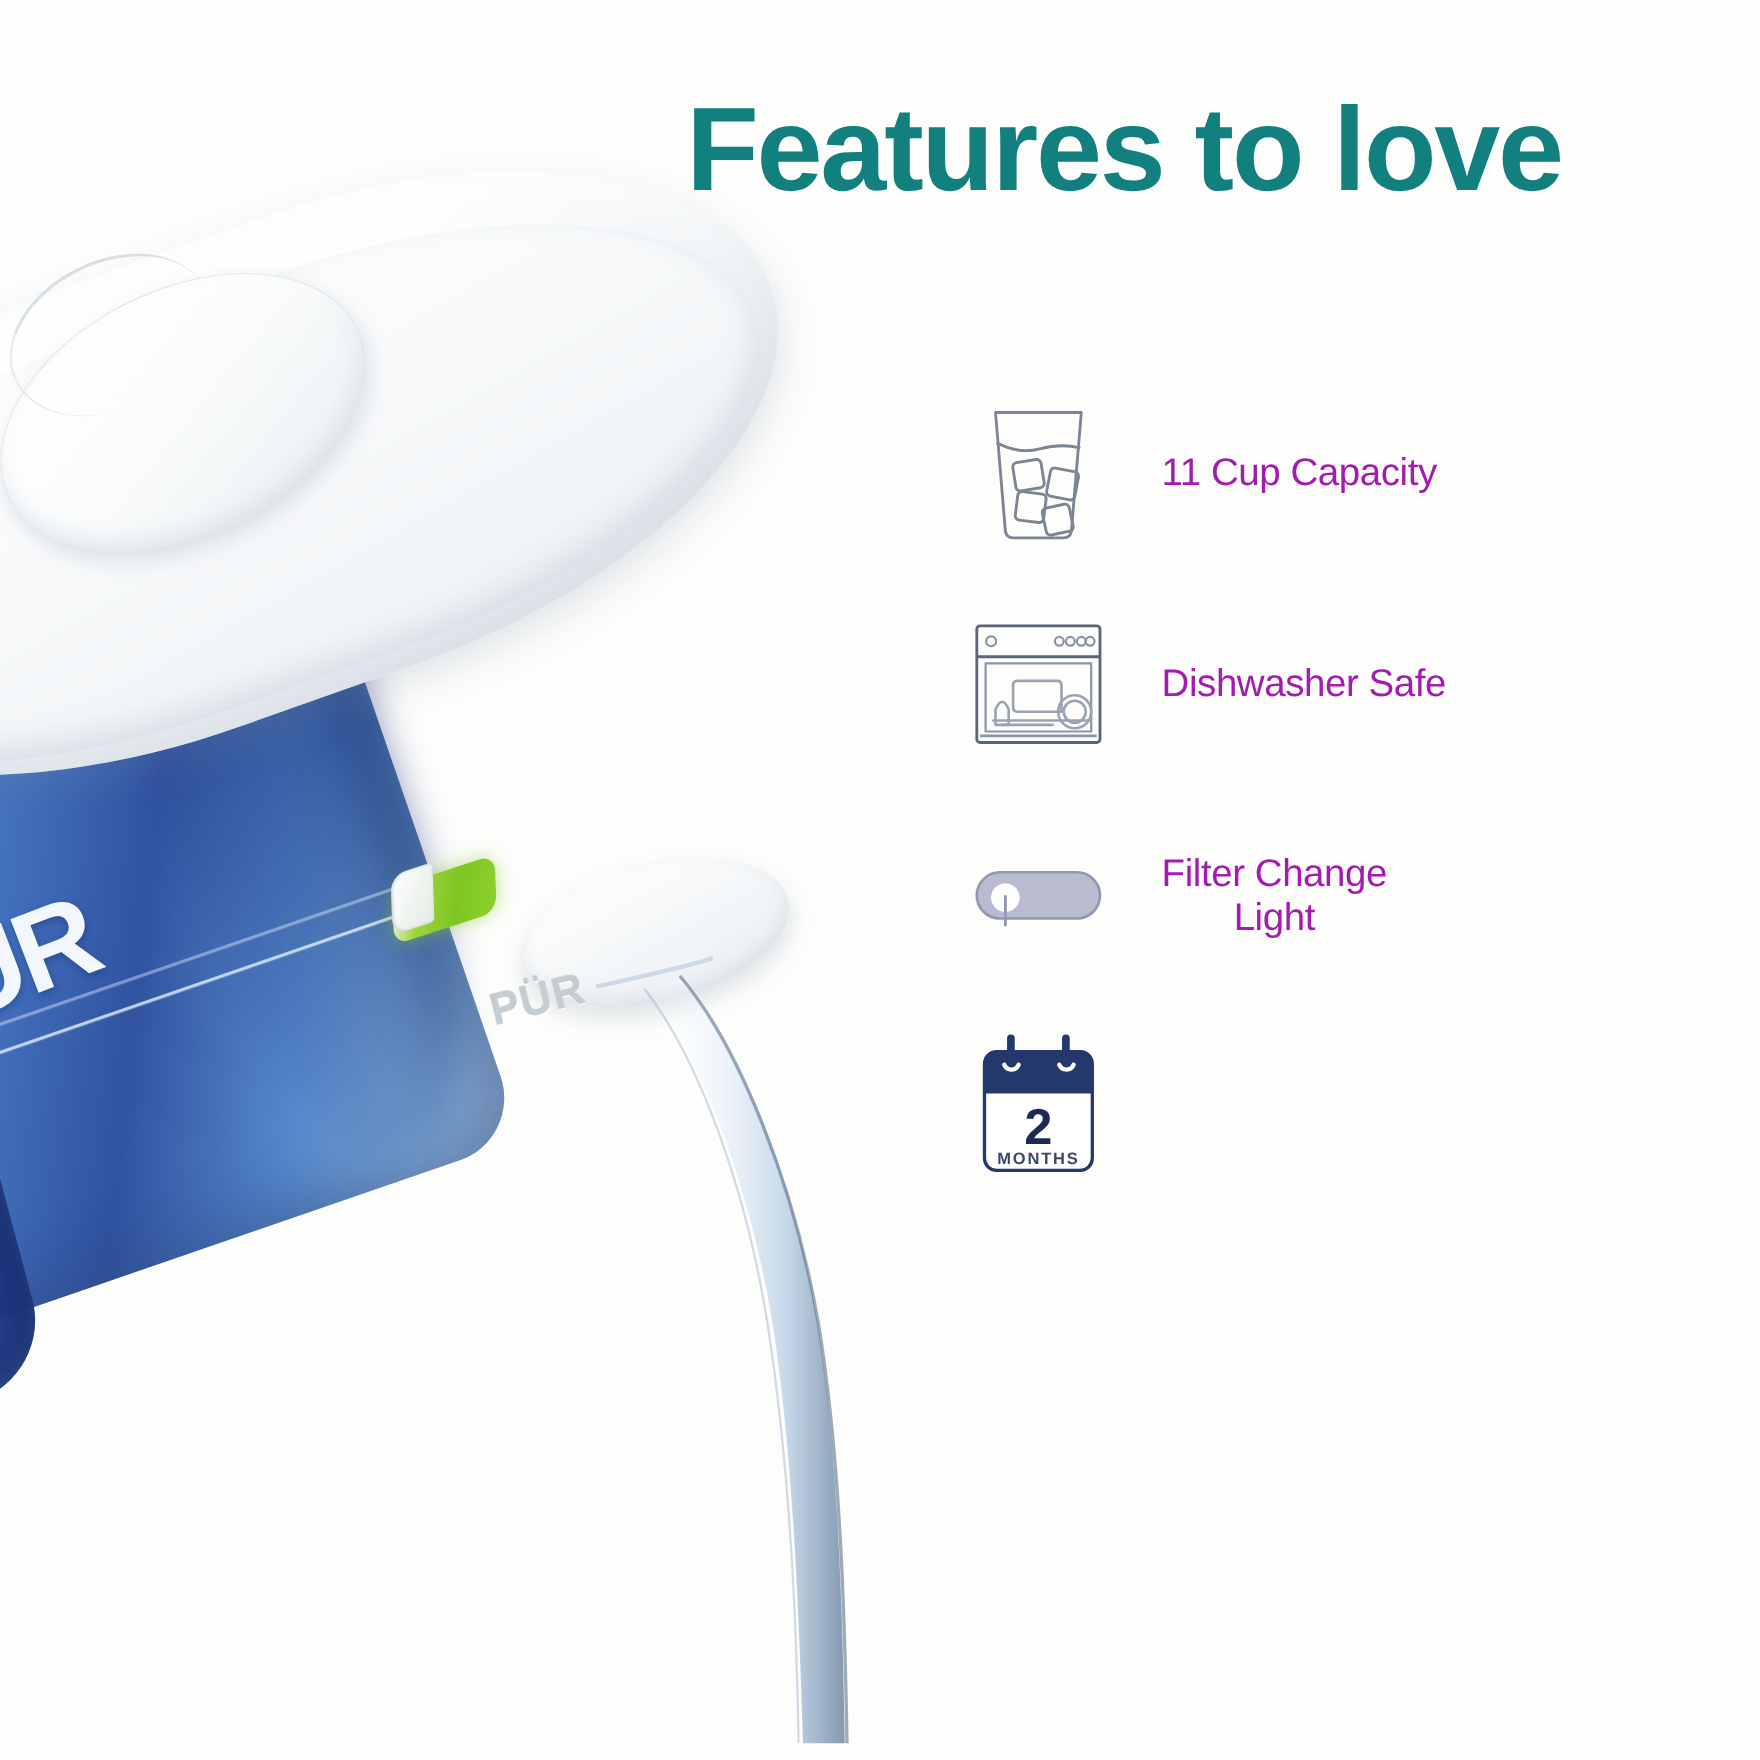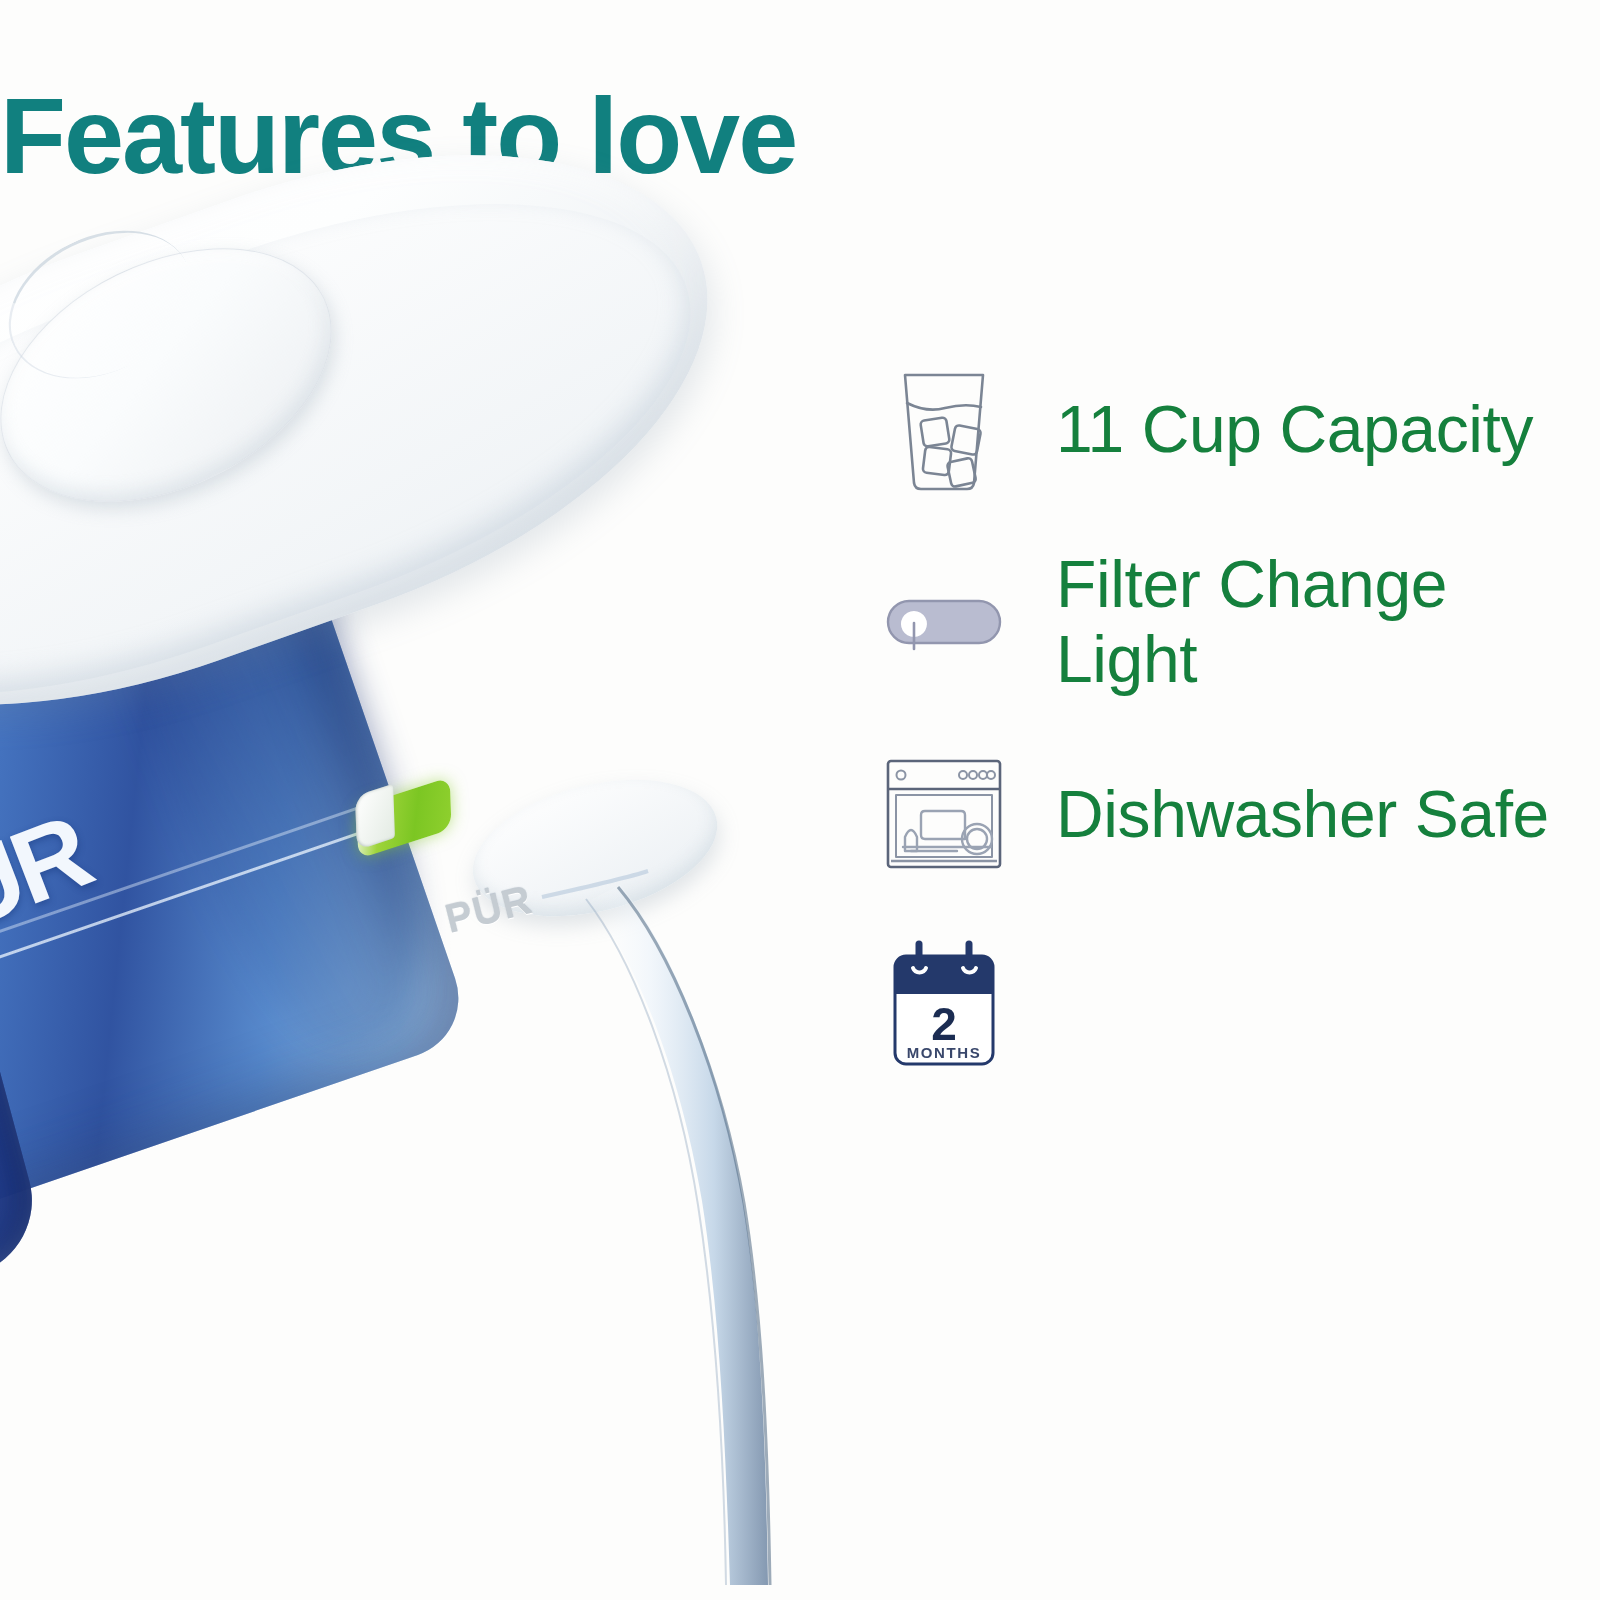--- a/index.html
+++ b/index.html
@@ -20,21 +20,21 @@
     inset: 0;
     background: #fdfdfc;
   }
 
   
   .page-title {
     position: absolute;
     top: 82px;
     left: 0;
     width: 1420px;
-    text-align: left;
+    text-align: right;
     font-size: 108px;
     font-weight: 700;
     letter-spacing: -2px;
     color: #11807f;
     line-height: 1.0;
     white-space: nowrap;
   }
 
   
   .product-stage {
@@ -252,26 +252,27 @@
   .feature-icon {
     width: 132px;
     min-width: 132px;
     height: 132px;
     display: flex;
     align-items: center;
     justify-content: center;
   }
   .feature-label {
     margin-left: 46px;
-    font-size: 66px;
+    font-size: 35px;
     font-weight: 400;
-    color: #15803d;
+    color: #a21caf;
     line-height: 1.14;
     letter-spacing: -0.4px;
     white-space: pre-line;
+    text-align: center;
   }
 
   .icon-svg { display: block; }
 </style>
 </head>
 <body>
 
 <div id="page">
 
   <div class="page-title">Features to love</div>
@@ -328,32 +329,20 @@
             <rect x="29" y="52" width="26" height="26" rx="4" transform="rotate(-9 42 65)"></rect>
             <rect x="60" y="60" width="26" height="26" rx="4" transform="rotate(11 73 73)"></rect>
             <rect x="31" y="81" width="26" height="26" rx="4" transform="rotate(7 44 94)"></rect>
             <rect x="56" y="93" width="25" height="25" rx="4" transform="rotate(-12 68 105)"></rect>
           </g>
         </svg>
       </div>
       <div class="feature-label">11 Cup Capacity</div>
     </div>
 
-
-    <div class="feature-row">
-      <div class="feature-icon">
-        <svg class="icon-svg" width="122" height="70" viewBox="0 0 122 70">
-          <rect x="5" y="14" width="112" height="42" rx="21" fill="#b9bcd0" stroke="#9296ae" stroke-width="2.4"></rect>
-          <path d="M31 24 a13 13 0 1 1 -0.1 0 Z" fill="#ffffff"></path>
-          <line x1="31" y1="36" x2="31" y2="62" stroke="#9296ae" stroke-width="2.6" stroke-linecap="round"></line>
-        </svg>
-      </div>
-      <div class="feature-label">Filter Change
-Light</div>
-    </div>
 
     <div class="feature-row">
       <div class="feature-icon">
         <svg class="icon-svg" width="126" height="126" viewBox="0 0 126 126">
           <g fill="none" stroke="#5b657a" stroke-width="2.6" stroke-linejoin="round">
             <rect x="7" y="10" width="112" height="106" rx="3"></rect>
             <line x1="7" y1="38" x2="119" y2="38"></line>
             <rect x="15" y="44" width="96" height="62" fill="none" stroke="#8b94a5" stroke-width="2"></rect>
             <line x1="10" y1="110" x2="116" y2="110" stroke="#8b94a5"></line>
           </g>
@@ -372,20 +361,32 @@
             <path d="M22 96 L110 96"></path>
             <path d="M30 100 L76 100"></path>
           </g>
         </svg>
       </div>
       <div class="feature-label">Dishwasher Safe</div>
     </div>
 
     <div class="feature-row">
       <div class="feature-icon">
+        <svg class="icon-svg" width="122" height="70" viewBox="0 0 122 70">
+          <rect x="5" y="14" width="112" height="42" rx="21" fill="#b9bcd0" stroke="#9296ae" stroke-width="2.4"></rect>
+          <path d="M31 24 a13 13 0 1 1 -0.1 0 Z" fill="#ffffff"></path>
+          <line x1="31" y1="36" x2="31" y2="62" stroke="#9296ae" stroke-width="2.6" stroke-linecap="round"></line>
+        </svg>
+      </div>
+      <div class="feature-label">Filter Change
+Light</div>
+    </div>
+
+    <div class="feature-row">
+      <div class="feature-icon">
         <svg class="icon-svg" width="110" height="132" viewBox="0 0 110 132">
           <line x1="30" y1="4" x2="30" y2="26" stroke="#24396b" stroke-width="7" stroke-linecap="round"></line>
           <line x1="80" y1="4" x2="80" y2="26" stroke="#24396b" stroke-width="7" stroke-linecap="round"></line>
           <rect x="6" y="16" width="98" height="108" rx="11" fill="#ffffff" stroke="#24396b" stroke-width="3"></rect>
           <path d="M6 27 a11 11 0 0 1 11 -11 L93 16 a11 11 0 0 1 11 11 L104 54 L6 54 Z" fill="#24396b"></path>
           <path d="M24 28 a7 7 0 0 0 13 0" fill="none" stroke="#ffffff" stroke-width="4" stroke-linecap="round"></path>
           <path d="M74 28 a7 7 0 0 0 13 0" fill="none" stroke="#ffffff" stroke-width="4" stroke-linecap="round"></path>
           <text x="55" y="100" text-anchor="middle" font-family="Liberation Sans, sans-serif" font-size="46" font-weight="700" fill="#1b2c52">2</text>
           <text x="55" y="118" text-anchor="middle" font-family="Liberation Sans, sans-serif" font-size="15" font-weight="700" letter-spacing="1.6" fill="#39476b">MONTHS</text>
         </svg>

